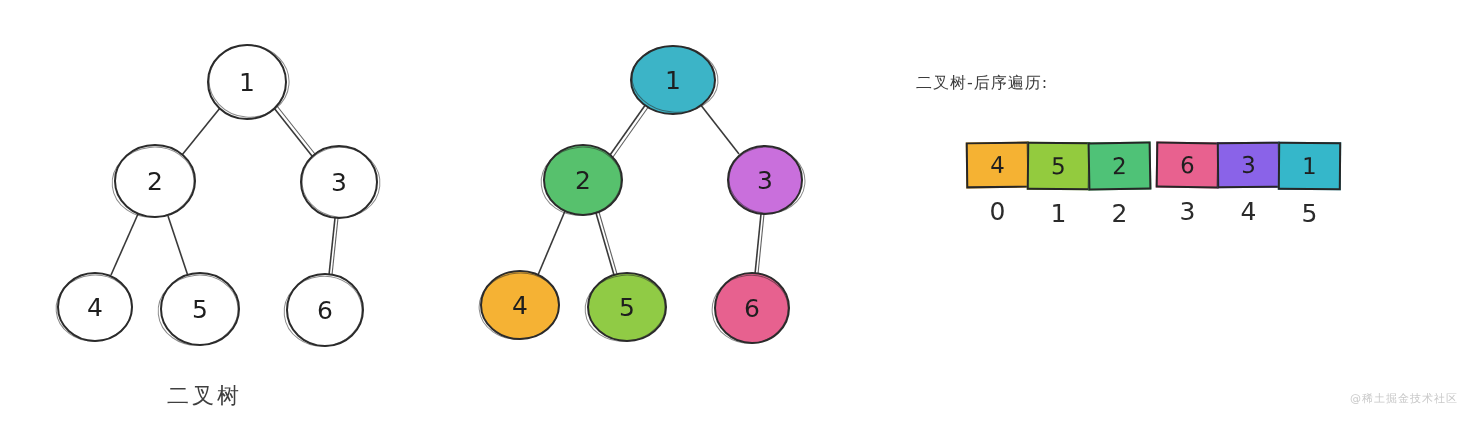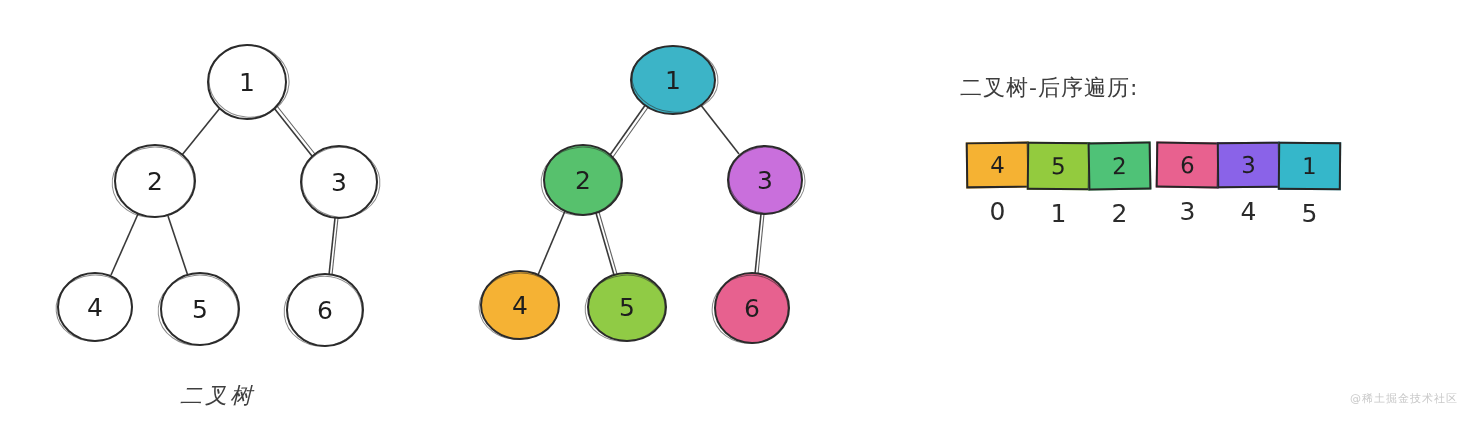--- a/index.html
+++ b/index.html
@@ -22,30 +22,29 @@
   .plain-fill { fill: #ffffff; }
   .node-echo { fill: none; stroke: #2b2b2b; stroke-width: 1; opacity: .55; }
   .node-label {
     font-family: "DejaVu Sans", sans-serif;
     font-size: 25px;
     fill: #1e1e1e;
   }
 
   .caption {
     position: absolute;
-    left: 180px; top: 381px;
+    left: 167px; top: 381px;
     font-size: 22px;
     letter-spacing: 3px;
     color: #3f3f3f;
-    font-style: italic;
   }
   .trav-title {
     position: absolute;
-    left: 960px; top: 73px;
-    font-size: 22px;
+    left: 916px; top: 73px;
+    font-size: 16px;
     letter-spacing: 1px;
     color: #3c3c3c;
   }
   .array-row {
     position: absolute;
     left: 966px; top: 142px;
     display: flex;
     align-items: flex-start;
   }
   .cell-col { width: 63px; display: flex; flex-direction: column; align-items: center; }

